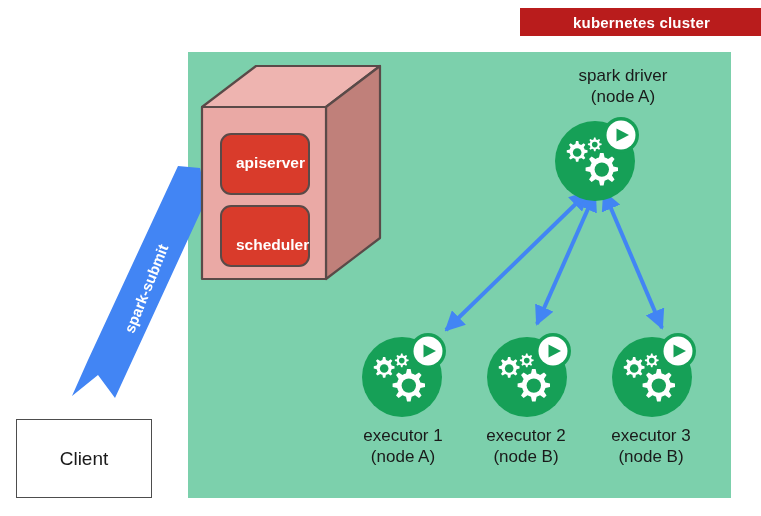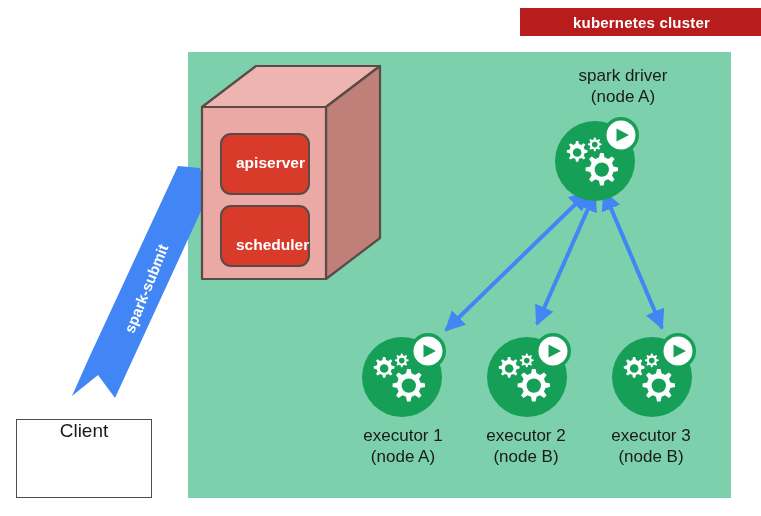--- a/index.html
+++ b/index.html
@@ -55,21 +55,21 @@
 
   
   #client-box {
     left: 16px;
     top: 419px;
     width: 136px;
     height: 79px;
     background: #ffffff;
     border: 1.5px solid #4D4D4D;
     display: flex;
-    align-items: flex-start;
+    align-items: center;
     justify-content: center;
     box-sizing: border-box;
   }
   #client-box .client-text {
     color: #1a1a1a;
     font-size: 19px;
   }
 
   
   #cube-wrap {

